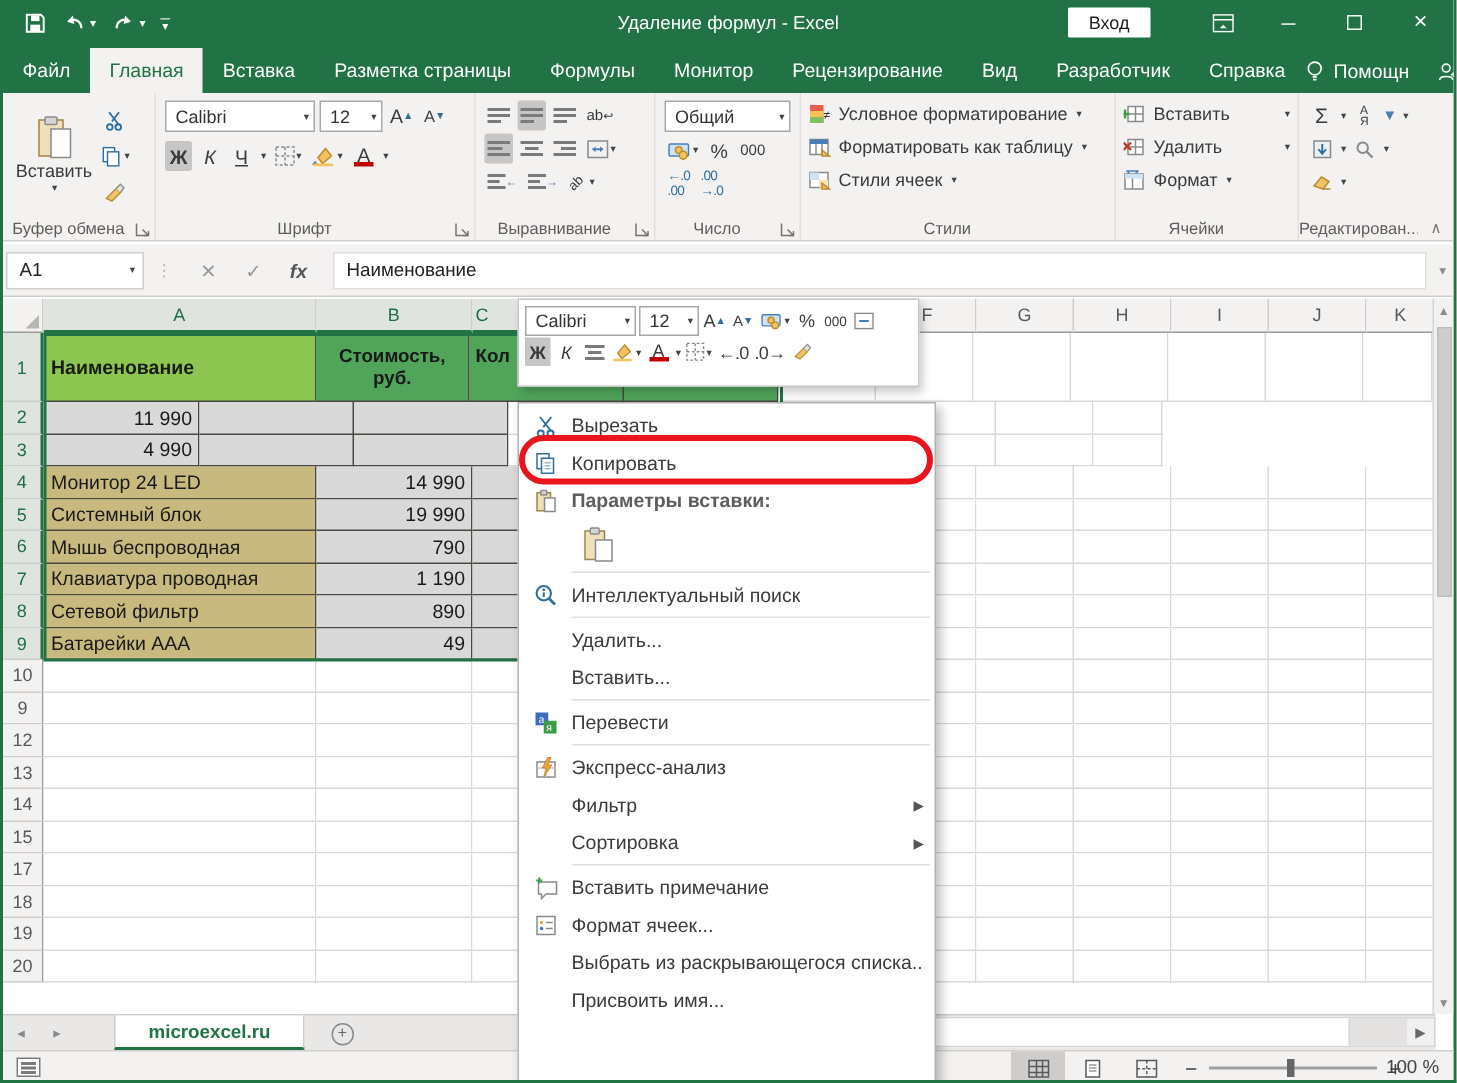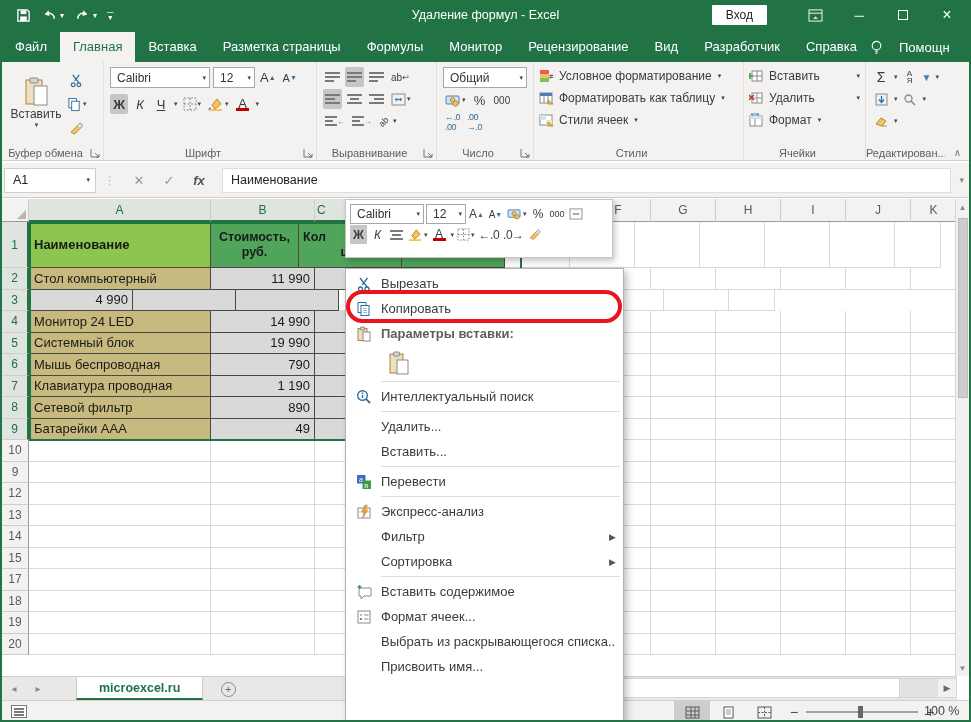--- a/index.html
+++ b/index.html
@@ -18,21 +18,21 @@
   .title-right { margin-left:auto; display:flex; align-items:center; height:100%; }
   .signin { background:#fff; color:#1e1e1e; font-size:12px; padding:3px 14px; border-radius:1px; margin-right:26px; }
   .winbtn { width:44px; height:30px; display:flex; align-items:center; justify-content:center; color:#fff; font-size:13px; }
   .maxbox { width:10px; height:10px; border:1px solid #fff; display:inline-block; }
 
   
   .tabrow { position:absolute; left:0; top:30px; right:0; height:32px; background:#217346; display:flex; align-items:flex-end; }
   .rtab { color:#fff; font-size:13px; padding:7px 13px 8px; white-space:nowrap; }
   .rtab.active { background:#f3f2f1; color:#217346; }
   .tab-extras { margin-left:auto; display:flex; align-items:center; gap:18px; padding:0 16px 7px 0; color:#fff; font-size:13px; }
-  .tab-extra { display:flex; align-items:flex-end; gap:16px; }
+  .tab-extra { display:flex; align-items:flex-end; gap:6px; }
 
   
   .ribbon { position:absolute; left:0; top:62px; right:0; height:99px; background:#f3f2f1; border-bottom:1px solid #d2d0ce; display:flex; }
   .rgroup { position:relative; border-right:1px solid #e1dfdd; padding:3px 5px 16px 5px; height:100%; }
   .glabel { position:absolute; bottom:1px; left:0; right:14px; text-align:center; font-size:11px; color:#605e5c; white-space:nowrap; overflow:hidden; }
   .launcher { position:absolute; bottom:2px; right:3px; width:10px; height:10px; }
   .rrow { display:flex; align-items:center; gap:3px; margin:2px 1px; }
   .rbtn { display:inline-flex; align-items:center; justify-content:center; min-width:18px; height:20px; padding:0 2px;
           font-size:13px; color:#3b3b3b; border-radius:2px; }
   .rbtn.pressed { background:#c8c6c4; }
@@ -573,21 +573,21 @@
         <div class="col-h" style="width: 65px;">G</div>
         <div class="col-h" style="width: 65px;">H</div>
         <div class="col-h" style="width: 65px;">I</div>
         <div class="col-h" style="width: 65px;">J</div>
         <div class="col-h" style="width: 46px;">K</div>
       </div>
     <div>
         <div class="grow" style="height: 46px;">
           <div class="row-h sel">1</div>
           <div class="cell tcell hdrA" style="width: 182px;">Наименование</div>
-          <div class="cell tcell hdrG" style="width: 88px;">
+          <div class="cell tcell hdrG" style="width: 102px;">
             <span>Стоимость,</span>
             <span>руб.</span>
           </div>
           <div class="cell tcell hdrG" style="width: 103px;">
             <span class="fragL">Кол</span>
             <span>шт.</span>
           </div>
           <div class="cell tcell hdrG" style="width: 103px;">
             <span></span>
             <span>руб.</span>
@@ -595,21 +595,20 @@
           <div class="cell" style="width: 65px;"></div>
           <div class="cell" style="width: 65px;"></div>
           <div class="cell" style="width: 65px;"></div>
           <div class="cell" style="width: 65px;"></div>
           <div class="cell" style="width: 65px;"></div>
           <div class="cell" style="width: 65px;"></div>
           <div class="cell" style="width: 46px;"></div>
         </div>
         <div class="grow" style="height: 21.5px;">
           <div class="row-h sel">2</div>
-          <div class="cell tcell cellA" style="width: 182px;">Стол компьютерный</div>
           <div class="cell tcell cellB" style="width: 104px;">11 990</div>
           <div class="cell tcell cellC" style="width: 103px;"></div>
           <div class="cell tcell cellC" style="width: 103px;"></div>
           <div class="cell" style="width: 65px;"></div>
           <div class="cell" style="width: 65px;"></div>
           <div class="cell" style="width: 65px;"></div>
           <div class="cell" style="width: 65px;"></div>
           <div class="cell" style="width: 65px;"></div>
           <div class="cell" style="width: 65px;"></div>
           <div class="cell" style="width: 46px;"></div>
@@ -1027,21 +1026,21 @@
         <span class="mi-sub">▶</span>
       </div>
       <div class="menu-sep"></div>
       <div class="menu-item">
         <span class="mi-icon">
           <svg width="16" height="16" viewBox="0 0 16 16">
             <path d="M3 4 h12 v8 h-7 l-3 3 v-3 h-2 z" fill="#fff" stroke="#8a8a8a"></path>
             <path d="M3.5 1 v4 M1.5 3 h4" stroke="#3f9c46" stroke-width="1.4"></path>
           </svg>
         </span>
-        <span class="mi-label">Вставить содержимое</span>
+        <span class="mi-label">Вставить примечание</span>
       </div>
       <div class="menu-item">
         <span class="mi-icon">
           <svg width="16" height="16" viewBox="0 0 16 16">
             <rect x="2" y="2" width="12" height="12" fill="#fff" stroke="#8a8a8a"></rect>
             <circle cx="5" cy="6" r="1.1" fill="#e8a33d"></circle>
             <circle cx="5" cy="10" r="1.1" fill="#3d6cc0"></circle>
             <path d="M8 6 h4.5 M8 10 h4.5" stroke="#8a8a8a"></path>
           </svg>
         </span>

